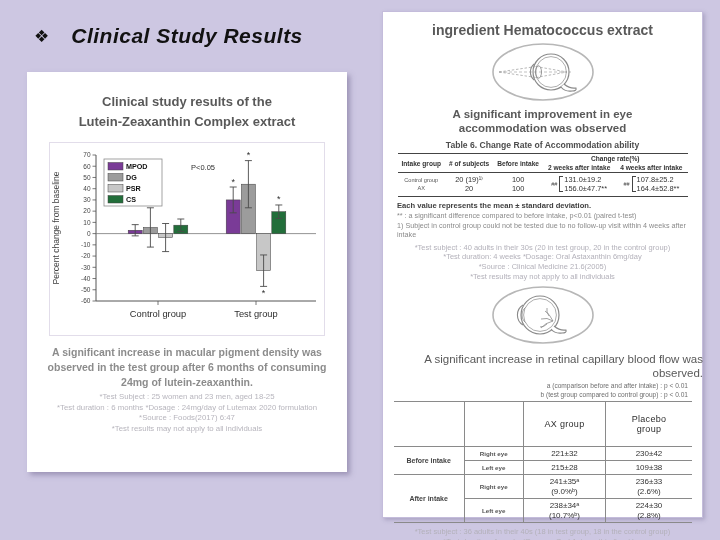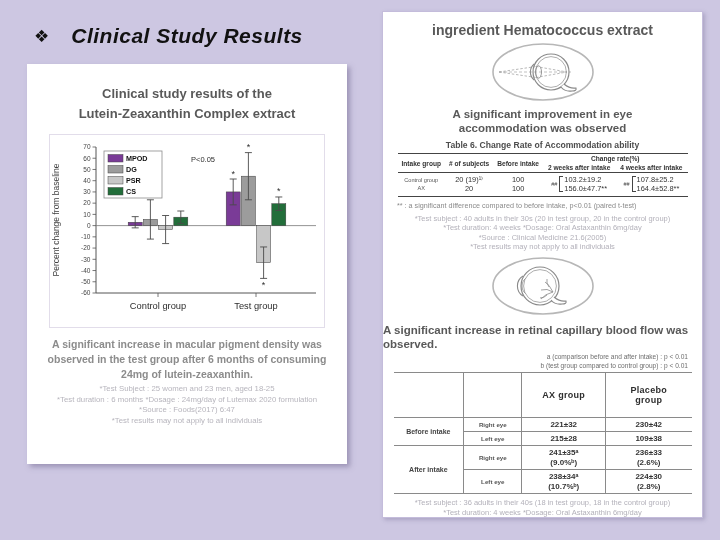--- a/index.html
+++ b/index.html
@@ -9,34 +9,34 @@
     font-family:"Liberation Sans","DejaVu Sans",sans-serif;
     position:relative;
   }
   .slide{position:absolute;inset:0;}
   
   .slide-title-row{position:absolute;left:34px;top:24px;display:flex;align-items:center;gap:22px;}
   .bullet{font-size:17px;color:#111;}
   .slide-title{font-size:21px;font-weight:bold;font-style:italic;color:#111;margin:0;letter-spacing:.5px;}
   
   .panel{position:absolute;background:#fff;box-sizing:border-box;}
-  .panel.left{left:27px;top:64px;width:320px;height:400px;box-shadow:3px 3px 5px rgba(110,100,140,.5);}
+  .panel.left{left:27px;top:72px;width:320px;height:400px;box-shadow:3px 3px 5px rgba(110,100,140,.5);}
   .panel.right{left:382px;top:11px;width:321px;height:507px;border:1px solid #c4bcdb;box-shadow:2px 2px 4px rgba(110,100,140,.35);}
   .panel-title{ text-align:center;font-weight:bold;color:#595959;}
   .panel.left .panel-title{margin-top:20px;font-size:13px;line-height:20px;}
   .panel.right .panel-title{margin-top:8px;font-size:14px;line-height:20px;}
   
   .chart-box{margin:10px auto 0 auto;width:274px;height:192px;border:1px solid #e2ddea;background:#fff;}
   
   .finding-left{margin:9px auto 0 auto;width:292px;text-align:center;font-size:10.5px;font-weight:bold;color:#8c8c8c;line-height:15px;}
   .footnotes{margin-top:2px;text-align:center;font-size:7.8px;color:#b7b5bd;line-height:10.5px;}
   
   .eye-wrap{text-align:center;margin-top:2px;}
   .finding-r{width:220px;margin:1px auto 0 auto;text-align:center;font-size:11.5px;font-weight:600;color:#595959;line-height:14px;}
-  .finding-r2{width:320px;margin:3px auto 0 auto;text-align:left;font-size:11.5px;font-weight:700;color:#595959;line-height:14px;}
+  .finding-r2{width:320px;margin:3px auto 0 auto;text-align:right;font-size:11.5px;font-weight:400;color:#595959;line-height:14px;}
   .tbl-caption{margin-top:5px;text-align:center;font-size:8.6px;font-weight:bold;color:#4d4d4d;}
   table{border-collapse:collapse;}
   
   .t1{margin:3px auto 0 auto;width:290px;border-top:1.4px solid #444;border-bottom:1.4px solid #444;}
   .t1 th{font-size:6.6px;color:#333;font-weight:bold;padding:1px 2px;}
   .t1 thead{border-bottom:.9px solid #444;}
   .t1 td{font-size:7.4px;color:#333;text-align:center;padding:2px 2px 3px 2px;vertical-align:middle;}
   .t1 .stack span{display:block;line-height:9px;}
   .t1 .grp span{display:block;line-height:8px;font-size:5.6px;color:#555;}
   .chg{display:flex;align-items:center;justify-content:center;gap:2px;}
@@ -46,23 +46,23 @@
     border-left:1px solid #444;border-top:1px solid #444;border-bottom:1px solid #444;}
   .brk span{display:block;line-height:9px;}
   
   .notes{margin:4px 14px 0 14px;text-align:left;}
   .notes .bold-note{font-size:7.6px;font-weight:bold;color:#3f3f3f;line-height:10px;}
   .notes .note-line{font-size:7.2px;color:#8a8a8a;line-height:9.6px;}
   .footnotes-r{margin-top:3px;text-align:center;font-size:7.5px;color:#b3b1ba;line-height:9.6px;}
   .legend2{margin:2px 14px 0 0;text-align:right;font-size:6.6px;color:#6e6e6e;line-height:8.6px;}
   
   .t2{margin:2px auto 0 auto;width:298px;border-top:1.4px solid #555;border-bottom:1.4px solid #555;}
-  .t2 th,.t2 td{border:.8px solid #8a8a8a;border-left:none;border-right:.8px solid #8a8a8a;font-weight:bold;}
+  .t2 th,.t2 td{border:.8px solid #8a8a8a;border-left:none;border-right:.8px solid #8a8a8a;}
   .t2 th:last-child,.t2 td:last-child{border-right:none;}
-  .t2 th{font-size:9px;color:#2e2e2e;font-weight:bold;padding:12px;letter-spacing:.3px;}
+  .t2 th{font-size:9px;color:#2e2e2e;font-weight:normal;padding:12px;letter-spacing:.3px;}
   .t2 td{font-size:8px;color:#333;text-align:center;padding:2px 2px;}
   .t2 .rowhead{font-size:7px;font-weight:bold;color:#444;}
   .t2 .eyecell{font-size:6.2px;font-weight:bold;color:#555;}
   .t2 .two span{display:block;line-height:9.5px;}
 </style>
 </head>
 <body>
 
 <div class="slide">
 
@@ -222,40 +222,42 @@
             <span>20</span>
           </td>
           <td class="stack">
             <span>100</span>
             <span>100</span>
           </td>
           <td>
             <div class="chg">
               <span class="mk">##</span>
               <span class="brk">
-                <span>103.2±19.2</span>
+                <span>131.0±19.2</span>
                 <span>156.0±47.7**</span>
               </span>
             </div>
           </td>
           <td>
             <div class="chg">
               <span class="mk">##</span>
               <span class="brk">
                 <span>107.8±25.2</span>
                 <span>164.4±52.8**</span>
               </span>
             </div>
           </td>
         </tr>
       </tbody>
     </table>
 
     <div class="notes">
+      <div class="bold-note">Each value represents the mean ± standard deviation.</div>
       <div class="note-line">** : a significant difference compared to before intake, p&lt;0.01 (paired t-test)</div>
+      <div class="note-line">1) Subject in control group could not be tested due to no follow-up visit within 4 weeks after intake</div>
     </div>
 
     <div class="footnotes-r">
       <div>*Test subject : 40 adults in their 30s  (20 in test group, 20 in the control group)</div>
       <div>*Test duration: 4 weeks *Dosage: Oral Astaxanthin 6mg/day</div>
       <div>*Source : Clinical Medicine 21.6(2005)</div>
       <div>*Test results may not apply to all individuals</div>
     </div>
 
     <div class="eye-wrap" style="margin-top:4px;">

